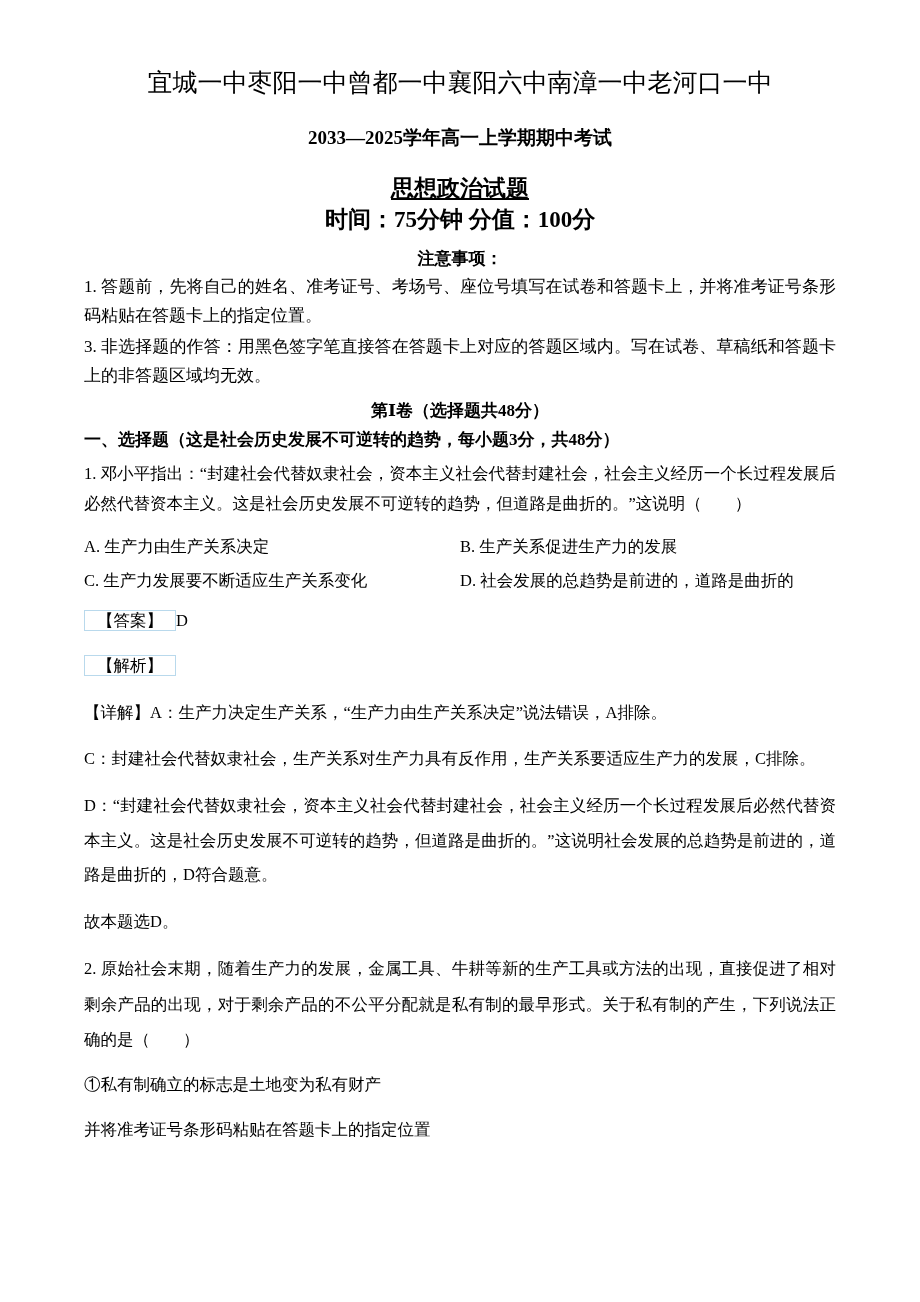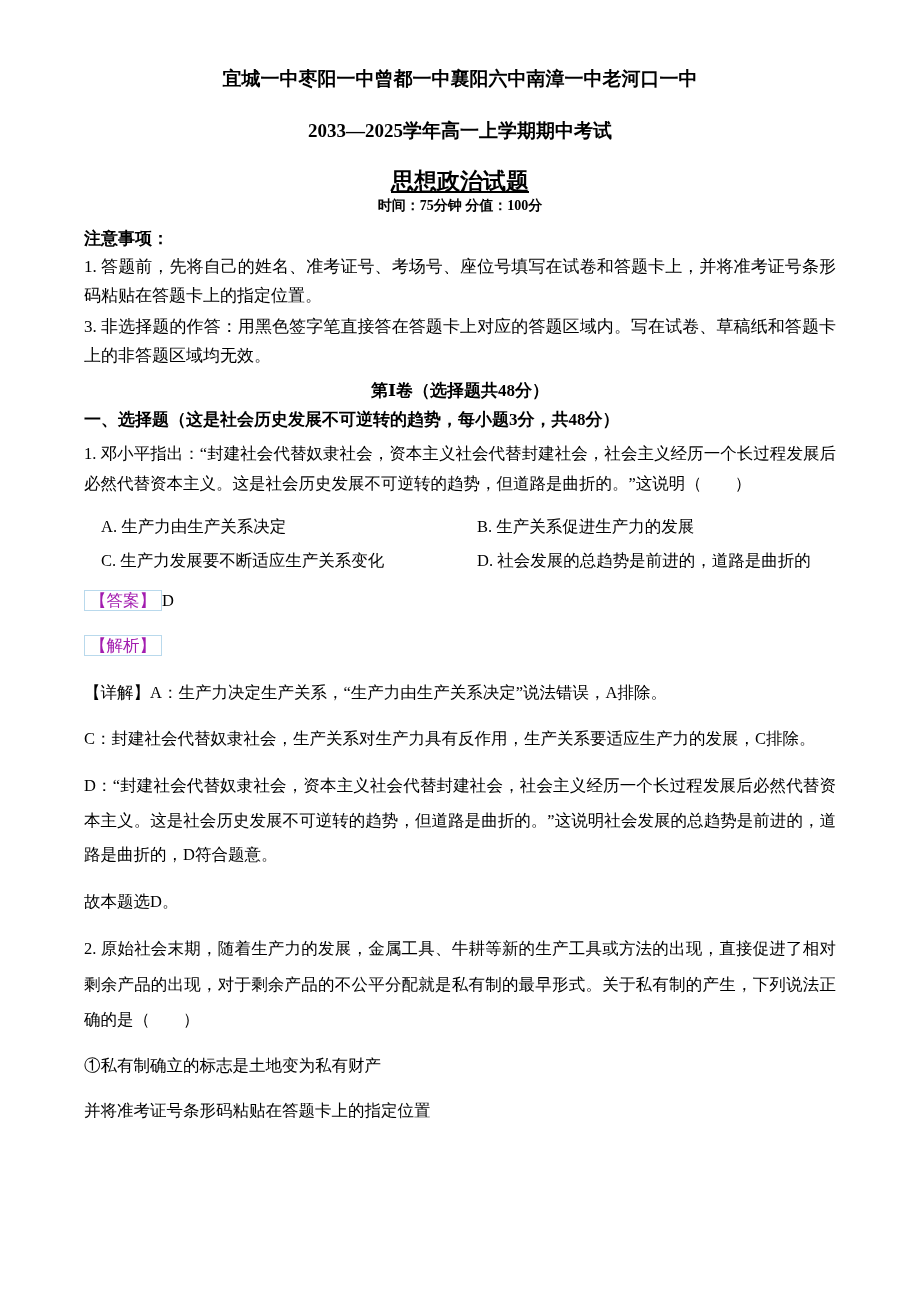--- a/index.html
+++ b/index.html
@@ -15,46 +15,47 @@
     padding: 66px 84px 20px 84px;
     background: #ffffff;
     color: #000000;
     font-family: "Liberation Serif", "DejaVu Serif", serif;
     font-size: 16.5px;
     overflow: hidden;
   }
   .center { text-align: center; }
 
   .title-school {
-    font-size: 19px;
-    font-weight: bold;
+    font-size: 25px;
+    font-weight: normal;
     margin: 0 0 26px 0;
   }
   .title-exam {
     font-size: 19px;
     font-weight: bold;
     margin: 0 0 22px 0;
   }
   .title-subject {
     font-size: 23px;
     font-weight: bold;
     margin: 0 0 0 0;
     text-decoration: underline;
   }
   .title-time {
-    font-size: 14px;
+    font-size: 23px;
     font-weight: bold;
     margin: 0 0 10px 0;
   }
 
   .notice-heading {
     font-size: 17px;
     font-weight: bold;
     line-height: 1.65;
     margin: 0;
+    text-align: center;
   }
   .notice-item {
     font-size: 17px;
     font-weight: normal;
     line-height: 1.7;
     margin: 0 0 2px 0;
     text-align: justify;
   }
 
   .part-heading {
@@ -77,49 +78,49 @@
   .options {
     margin: 0 0 6px 0;
   }
   .option-row {
     display: flex;
     line-height: 2.1;
   }
   .option-cell {
     width: 50%;
     box-sizing: border-box;
-    margin-left: 17px;
   }
 
   .answer-line {
     margin: 6px 0 14px 0;
     line-height: 1.9;
   }
   .analysis-line {
     margin: 0 0 14px 0;
     line-height: 1.9;
   }
   .marker {
-    color: #a21caf;
+    color: #000000;
     border: 1px solid #b9d9ec;
-    padding: 0 5px;
+    padding: 0 12px;
   }
   .detail-para {
     line-height: 2.1;
     margin: 0 0 12px 0;
     text-align: justify;
   }
   .q2-stem {
     line-height: 2.15;
     margin: 6px 0 12px 0;
     text-align: justify;
   }
   .q2-item {
     line-height: 1.9;
     margin: 0 0 14px 0;
+    font-family: Liberation Mono, monospace;
   }
 </style>
 </head>
 <body>
 
 <div class="page">
 
   <div class="center title-school">宜城一中枣阳一中曾都一中襄阳六中南漳一中老河口一中</div>
   <div class="center title-exam">2033—2025学年高一上学期期中考试</div>
   <div class="center title-subject">思想政治试题</div>

